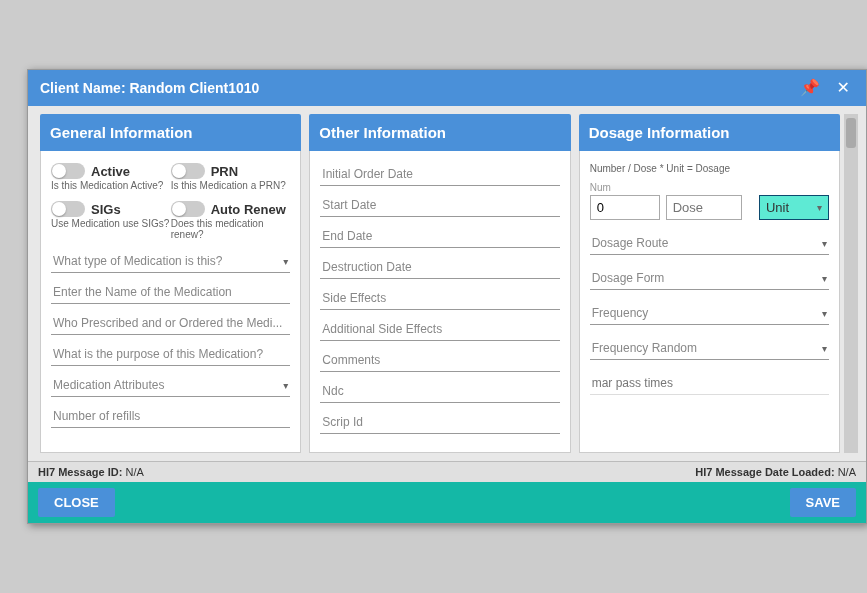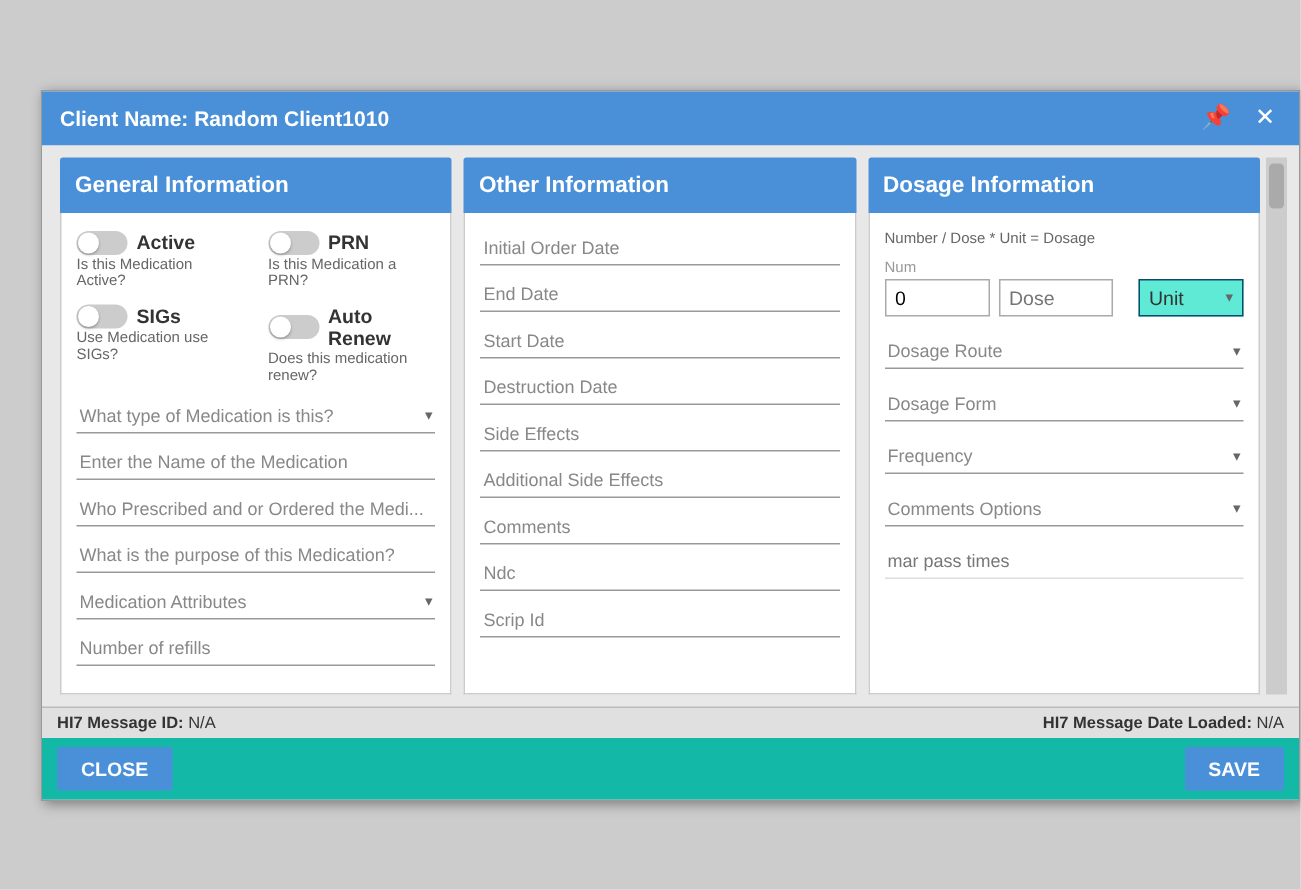--- a/index.html
+++ b/index.html
@@ -77,21 +77,20 @@
       border-top: none;
       padding: 12px 10px;
       flex: 1;
       display: flex;
       flex-direction: column;
       gap: 2px;
     }
 
     .toggle-row {
       display: flex;
-      gap: 16px;
       margin-bottom: 8px;
     }
 
     .toggle-group {
       display: flex;
       flex-direction: column;
       flex: 1;
     }
 
     .toggle-control {
@@ -398,24 +397,24 @@
       </div>
     </div>
 
     <div class="panel">
       <div class="panel-header">Other Information</div>
       <div class="panel-body">
         <div class="field-row">
           <input class="field-input" type="text" placeholder="Initial Order Date" style="">
         </div>
         <div class="field-row">
+          <input class="field-input" type="text" placeholder="Start Date" style="">
+        </div>
+        <div class="field-row">
           <input class="field-input" type="text" placeholder="End Date" style="">
-        </div>
-        <div class="field-row">
-          <input class="field-input" type="text" placeholder="Start Date" style="">
         </div>
         <div class="field-row">
           <input class="field-input" type="text" placeholder="Destruction Date" style="">
         </div>
         <div class="field-row">
           <input class="field-input" type="text" placeholder="Side Effects" style="">
         </div>
         <div class="field-row">
           <input class="field-input" type="text" placeholder="Additional Side Effects" style="">
         </div>
@@ -458,21 +457,21 @@
           <span class="ddr-label">Dosage Form</span>
           <span class="dropdown-arrow">▾</span>
         </div>
 
         <div class="dosage-dropdown-row">
           <span class="ddr-label">Frequency</span>
           <span class="dropdown-arrow">▾</span>
         </div>
 
         <div class="dosage-dropdown-row">
-          <span class="ddr-label">Comments Options</span>
+          <span class="ddr-label">Frequency Random</span>
           <span class="dropdown-arrow">▾</span>
         </div>
 
         <div class="mar-pass-label">mar pass times</div>
       </div>
     </div>
 
     <div class="scrollbar-hint">
       <div class="scrollbar-thumb"></div>
     </div>

